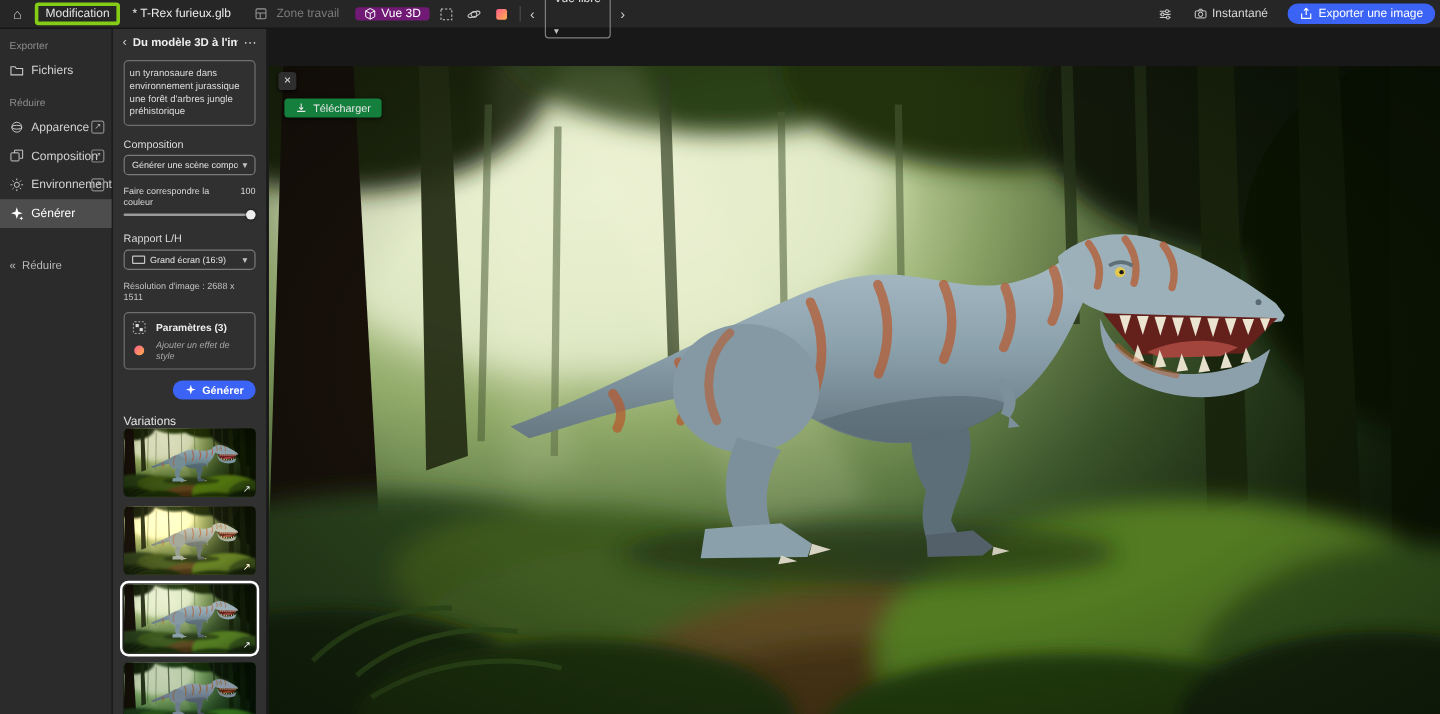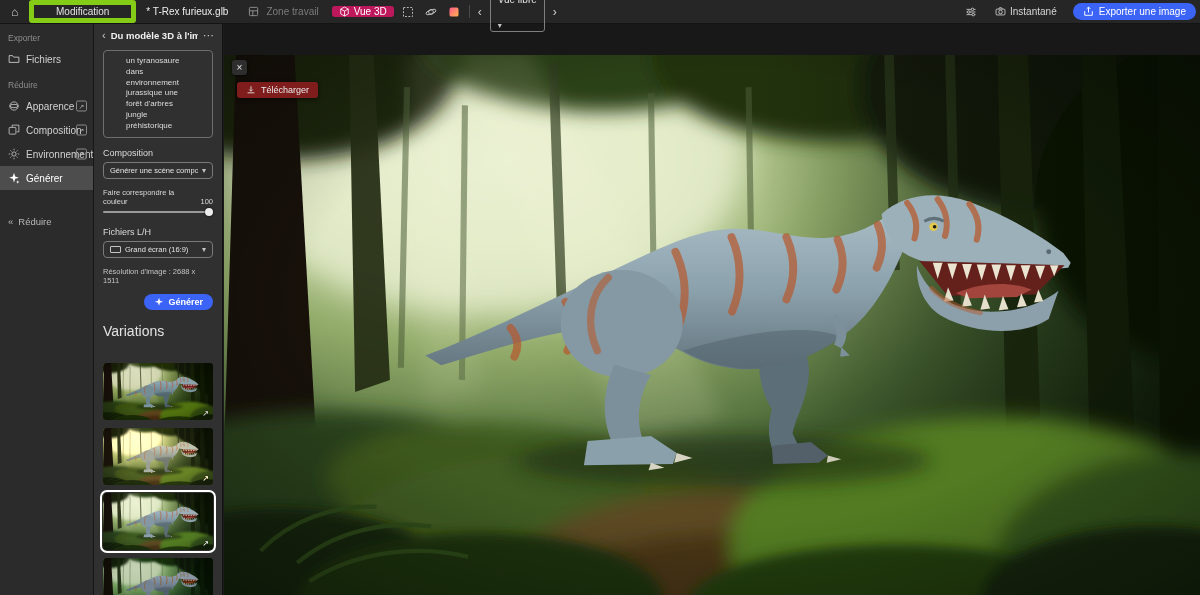--- a/index.html
+++ b/index.html
@@ -8,22 +8,22 @@
   svg { display:block; }
 
   
   .topbar { position:absolute; top:0; left:0; right:0; height:24px; background:#262626; display:flex; align-items:center; padding:0 0 0 6px; gap:6px; font-size:10px; z-index:40; border-bottom:1px solid #141414; }
   .tb-left { display:flex; align-items:center; gap:6px; flex:1; min-width:0; }
   .tb-right { display:flex; align-items:center; gap:9px; padding-right:4px; }
   .tb-icon { width:17px; height:17px; display:flex; align-items:center; justify-content:center; color:#c7c7c7; flex:none; }
   .tb-icon svg { width:12px; height:12px; }
   .glyph-btn { color:#cfcfcf; font-size:12px; padding:0 2px; }
   .chip { display:flex; align-items:center; gap:4px; padding:0 7px; border-radius:3px; white-space:nowrap; }
-  .chip.outline { border:5px solid #84cc16; color:#e3e3e3; padding:1px 22px; }
-  .chip.active { background:#be185d; color:#ffffff; }
+  .chip.outline { border:3px solid #84cc16; color:#e3e3e3; padding:1px 6px; }
+  .chip.active { background:#701a75; color:#ffffff; }
   .chip svg { width:11px; height:11px; }
   .doc-tab { color:#ececec; padding:0 4px; white-space:nowrap; }
   .dim { color:#7b7b7b; }
   .dim svg { opacity:.7; }
   .divider { width:1px; height:13px; background:#4a4a4a; flex:none; }
   .select-chip { border:1px solid #7f7f7f; border-radius:3px; display:flex; align-items:flex-start; gap:16px; padding:1px 7px; color:#e3e3e3; white-space:nowrap;flex-direction:column; }
   .chev { font-size:8px; color:#c2c2c2; }
   .btn-blue { background:#3b63f6; color:#fff; border:none; border-radius:12px; font-size:10px; padding:3px 10px; display:flex; align-items:center; gap:5px; font-family:inherit; white-space:nowrap; }
   .btn-blue svg { width:11px; height:11px; }
 
@@ -36,52 +36,52 @@
   .side-item.active svg { color:#fff; }
   .side-badge { position:absolute; right:6px; top:50%; transform:translateY(-50%); width:11px; height:11px; border:1px solid #8a8a8a; border-radius:2px; font-size:7px; line-height:9px; text-align:center; color:#b0b0b0; }
   .side-collapse { display:flex; align-items:center; gap:5px; padding:6px 8px; color:#b8b8b8; margin-top:20px; font-size:9.5px; }
 
   
   .panel { position:absolute; top:24px; left:94px; bottom:0; width:129px; background:#303030; border-right:1px solid #121212; z-index:30; }
   .panel-head { height:22px; display:flex; align-items:center; gap:5px; padding:0 8px; }
   .panel-title { font-weight:bold; font-size:9.5px; color:#f0f0f0; flex:1; white-space:nowrap; overflow:hidden; }
   .ph-btn { color:#c9c9c9; font-size:11px; }
   .panel-body { padding:4px 9px 0; }
-  .prompt-box { border:1px solid #6e6e6e; border-radius:4px; min-height:48px; padding:5px 22px; font-size:8px; line-height:1.35; color:#dcdcdc; }
+  .prompt-box { border:1px solid #6e6e6e; border-radius:4px; min-height:48px; padding:5px 4px; font-size:8px; line-height:1.35; color:#dcdcdc; }
   .lbl { margin:10px 0 4px; color:#dadada; font-size:9px; }
   .sel { border:1px solid #7a7a7a; border-radius:4px; height:17px; display:flex; align-items:center; gap:4px; padding:0 6px; font-size:7.5px; color:#e4e4e4; }
   .sel .grow { flex:1; white-space:nowrap; overflow:hidden; }
   .ratio-icon { width:11px; height:7px; border:1px solid #c4c4c4; border-radius:1px; flex:none; }
-  .slider-row { display:flex; justify-content:space-between; align-items:flex-end; margin-top:9px; font-size:7.5px; color:#d8d8d8; gap:4px; }
+  .slider-row { display:flex; justify-content:space-between; align-items:flex-start; margin-top:9px; font-size:7.5px; color:#d8d8d8; gap:4px; }
   .slider { position:relative; height:10px; margin-top:1px; }
   .slider .track { position:absolute; left:0; right:0; top:4px; height:2px; background:#9a9a9a; border-radius:1px; }
   .slider .knob { position:absolute; right:0; top:1px; width:8px; height:8px; border-radius:50%; background:#ededed; box-shadow:0 0 2px #000; }
   .res-text { margin-top:9px; font-size:7.5px; color:#c2c2c2; }
   .param-box { border:1px solid #6e6e6e; border-radius:4px; margin-top:8px; padding:6px; display:grid; grid-template-columns:15px 1fr; row-gap:4px; column-gap:5px; align-items:center; }
   .param-box svg { width:12px; height:12px; }
   .param-title { font-weight:bold; font-size:8.5px; color:#efefef; }
   .param-sub { font-style:italic; font-size:7.5px; color:#a8a8a8; }
   .gen-row { display:flex; justify-content:flex-end; margin-top:9px; }
   .btn-gen { background:#3b63f6; color:#fff; border:none; border-radius:11px; font-size:9px; font-weight:bold; padding:3px 10px; display:flex; gap:4px; align-items:center; font-family:inherit; }
   .btn-gen svg { width:10px; height:10px; }
-  .variations-lbl { margin:13px 0 24px; font-size:14px; color:#e2e2e2; }
+  .variations-lbl { margin:13px 0 0; font-size:10px; color:#e2e2e2; }
   .thumb { width:110px; height:57px; border-radius:4px; overflow:hidden; position:relative; margin-bottom:8px; background:#000; }
   .thumb > svg { width:100%; height:100%; }
   .thumb.selected { outline:2px solid #ffffff; outline-offset:1px; }
   .thumb .expand { position:absolute; right:4px; bottom:2px; color:#fff; font-size:8px; text-shadow:0 0 2px #000; }
   .f1 { filter:saturate(1.2) brightness(0.92) hue-rotate(-6deg); }
   .f2 { filter:sepia(0.4) saturate(1.4) brightness(1.04); }
   .f4 { filter:hue-rotate(14deg) saturate(1.15) brightness(0.86); }
 
   
   .canvas { position:absolute; top:24px; left:224px; right:0; bottom:0; background:#181818; }
   .stage { position:absolute; top:31px; left:0; right:0; bottom:0; overflow:hidden; }
   .stage > svg { width:100%; height:100%; }
   .stage-close { position:absolute; top:5px; left:8px; width:15px; height:15px; background:#2e2e2e; border:none; border-radius:3px; color:#e4e4e4; font-size:10px; line-height:13px; text-align:center; padding:0; box-shadow:0 1px 3px rgba(0,0,0,.6); }
-  .btn-download { position:absolute; top:27px; left:13px; background:#7f1d1d; border:none; border-radius:3px; color:#e8e8e8; font-size:9px; padding:3px 9px; display:flex; align-items:center; gap:5px; font-family:inherit; box-shadow:0 1px 4px rgba(0,0,0,.6); }
+  .btn-download { position:absolute; top:27px; left:13px; background:#15803d; border:none; border-radius:3px; color:#e8e8e8; font-size:9px; padding:3px 9px; display:flex; align-items:center; gap:5px; font-family:inherit; box-shadow:0 1px 4px rgba(0,0,0,.6); }
   .btn-download svg { width:10px; height:10px; }
 
   .hidden-defs { position:absolute; width:0; height:0; overflow:hidden; }
 </style>
 </head>
 <body>
 
 <svg class="hidden-defs" aria-hidden="true">
   <defs>
     <radialGradient id="gSky" cx="0.28" cy="0.2" r="0.95">
@@ -379,29 +379,41 @@
 
     <div class="slider-row">
       <span>Faire correspondre la couleur</span>
       <span>100</span>
     </div>
     <div class="slider">
       <div class="track"></div>
       <div class="knob"></div>
     </div>
 
-    <div class="lbl">Fichiers L/H</div>
+    <div class="lbl">Rapport L/H</div>
     <div class="sel">
       <span class="ratio-icon"></span>
       <span class="grow">Grand écran (16:9)</span>
       <span class="chev">▾</span>
     </div>
 
     <div class="res-text">Résolution d'image : 2688 x 1511</div>
 
+    <div class="param-box">
+      <svg viewBox="0 0 16 16">
+          <rect x="1.5" y="1.5" width="13" height="13" rx="1.5" fill="none" stroke="#bdbdbd" stroke-dasharray="2.2 1.8"></rect>
+          <rect x="4" y="4" width="3.5" height="3.5" fill="#dcdcdc"></rect>
+          <rect x="8.5" y="8.5" width="3.5" height="3.5" fill="#dcdcdc"></rect>
+        </svg>
+      <span class="param-title">Paramètres (3)</span>
+      <svg viewBox="0 0 16 16">
+          <circle cx="8" cy="8" r="5.5" fill="url(#gMat)"></circle>
+        </svg>
+      <span class="param-sub">Ajouter un effet de style</span>
+    </div>
 
     <div class="gen-row">
       <button class="btn-gen">
         <svg viewBox="0 0 16 16" fill="#fff">
             <path d="M8 1l1.6 4.9L14.5 7.5 9.6 9.1 8 14 6.4 9.1 1.5 7.5l4.9-1.6z"></path>
           </svg>
         <span>Générer</span>
       </button>
     </div>
 

